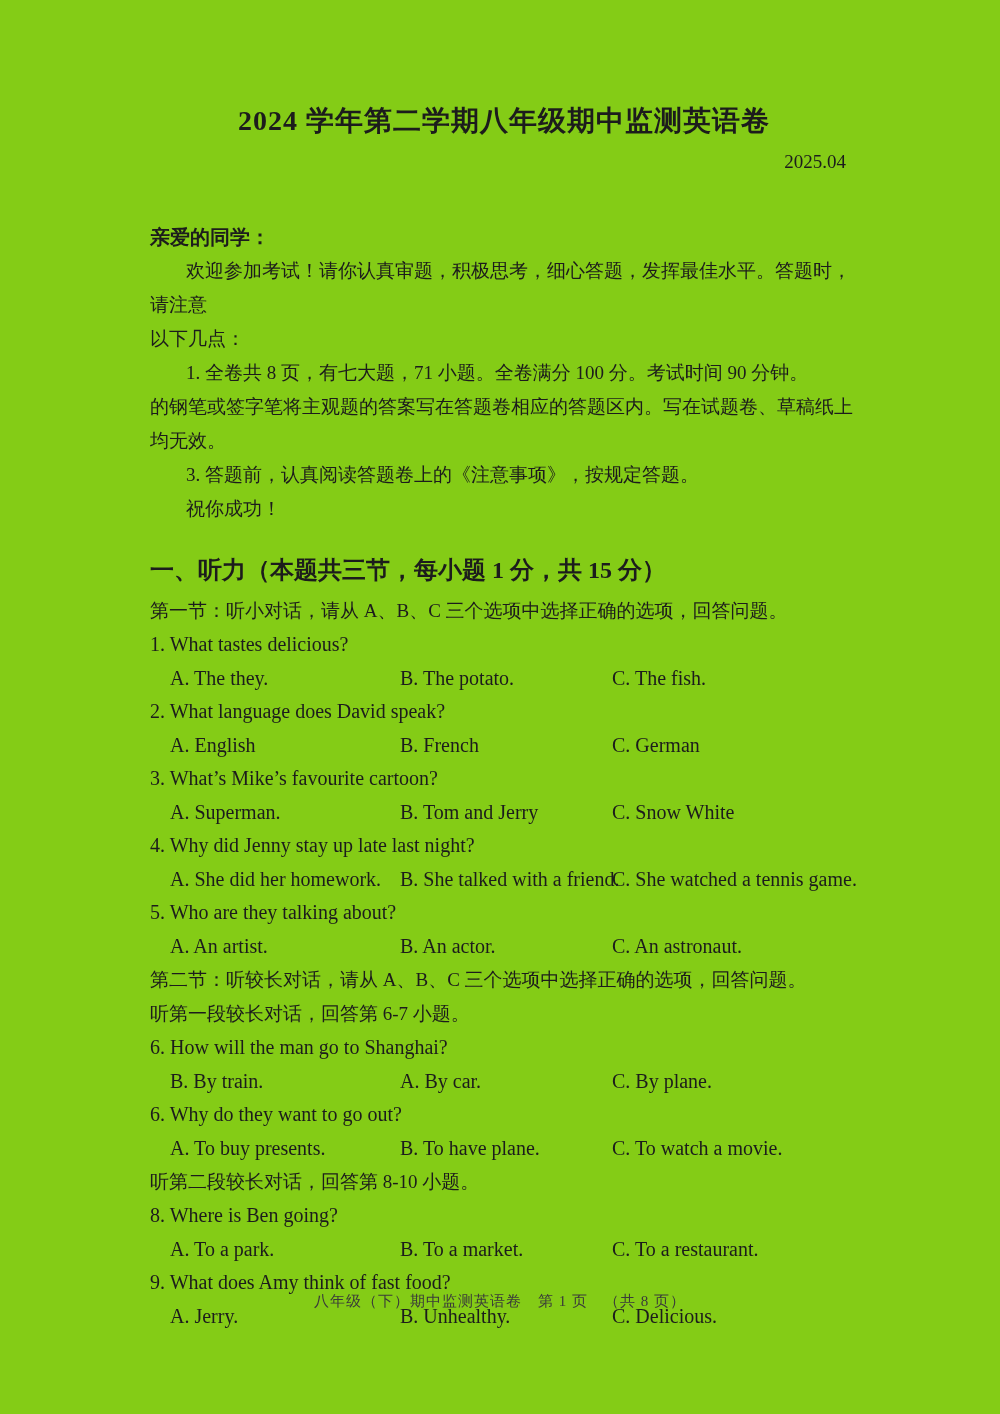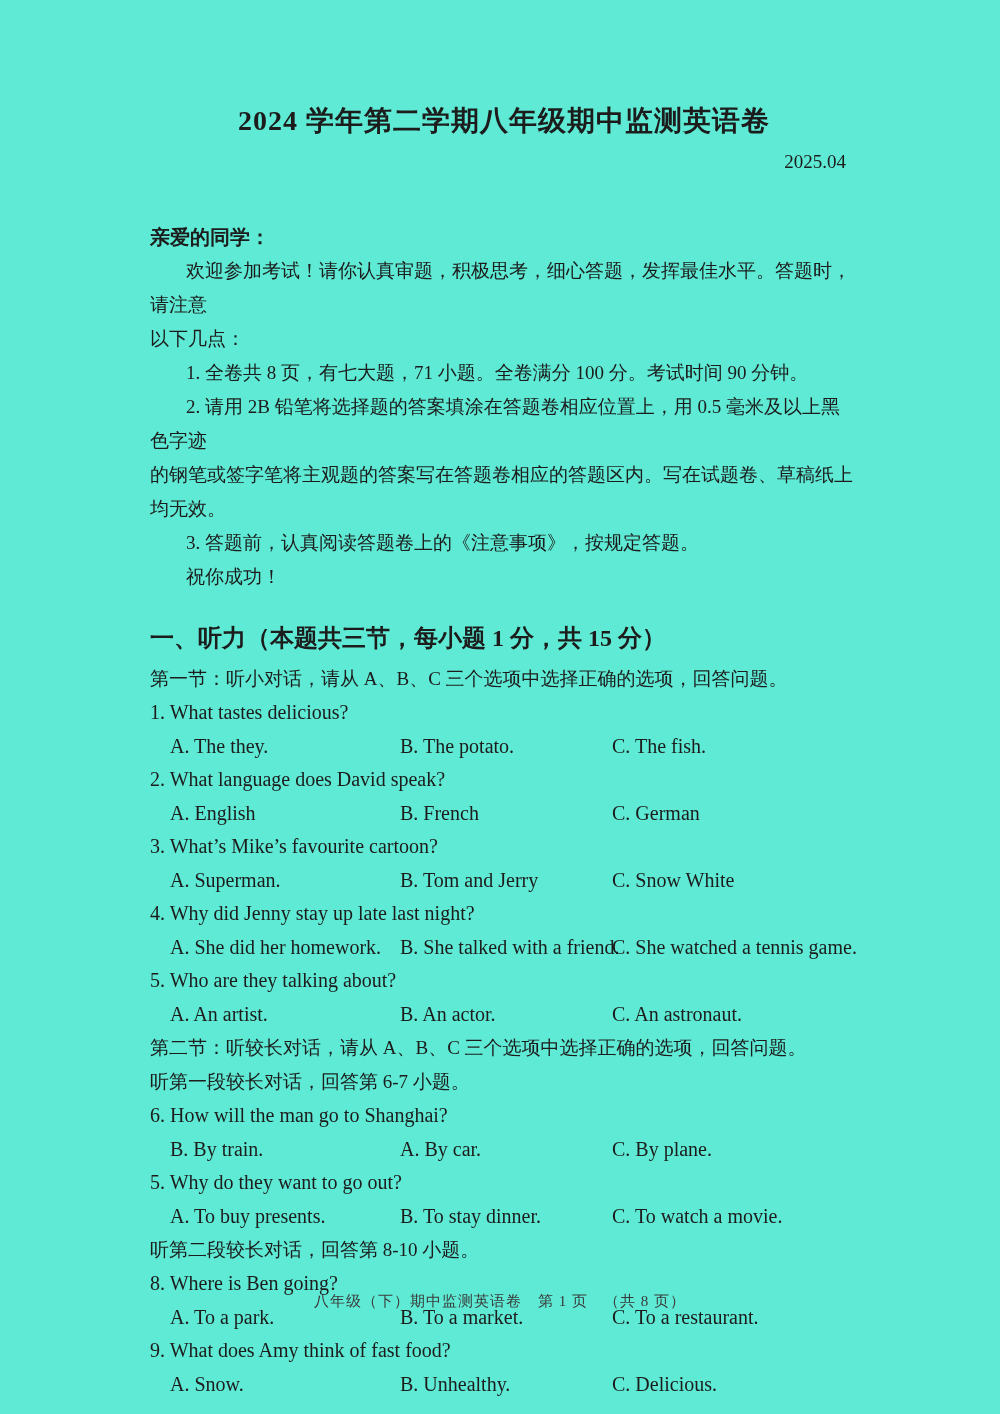--- a/index.html
+++ b/index.html
@@ -4,21 +4,21 @@
 <style>
   html, body {
     margin: 0;
     padding: 0;
     background: #e8e8e8;
   }
   .page {
     position: relative;
     width: 1000px;
     height: 1414px;
-    background: #5eead4;
+    background: #84cc16;
     color: #1c1c1c;
     font-family: "Liberation Serif", "DejaVu Serif", serif;
     overflow: hidden;
   }
   .content {
     position: absolute;
     top: 100px;
     left: 150px;
     width: 708px;
   }
@@ -89,21 +89,20 @@
 <div class="page">
   <div class="content">
 
     <h1 class="title">2024 学年第二学期八年级期中监测英语卷</h1>
     <div class="date">2025.04</div>
 
     <div class="salutation">亲爱的同学：</div>
     <p class="para indent">欢迎参加考试！请你认真审题，积极思考，细心答题，发挥最佳水平。答题时，请注意</p>
     <p class="para">以下几点：</p>
     <p class="para indent">1. 全卷共 8 页，有七大题，71 小题。全卷满分 100 分。考试时间 90 分钟。</p>
-    <p class="para indent">2. 请用 2B 铅笔将选择题的答案填涂在答题卷相应位置上，用 0.5 毫米及以上黑色字迹</p>
     <p class="para">的钢笔或签字笔将主观题的答案写在答题卷相应的答题区内。写在试题卷、草稿纸上均无效。</p>
     <p class="para indent">3. 答题前，认真阅读答题卷上的《注意事项》，按规定答题。</p>
     <p class="para indent">祝你成功！</p>
 
     <h2 class="section-heading">一、听力（本题共三节，每小题 1 分，共 15 分）</h2>
     <div class="cn-line">第一节：听小对话，请从 A、B、C 三个选项中选择正确的选项，回答问题。</div>
 
     <div>
       <div class="q-line">1. What tastes delicious?</div>
       <div class="options">
@@ -155,43 +154,43 @@
     <div>
       <div class="q-line">6. How will the man go to Shanghai?</div>
       <div class="options">
         <span>B. By train.</span>
         <span>A. By car.</span>
         <span>C. By plane.</span>
       </div>
     </div>
 
     <div>
-      <div class="q-line">5. Why do they want to go out?</div>
+      <div class="q-line">6. Why do they want to go out?</div>
       <div class="options">
         <span>A. To buy presents.</span>
-        <span>B. To stay dinner.</span>
+        <span>B. To have plane.</span>
         <span>C. To watch a movie.</span>
       </div>
     </div>
 
     <div class="cn-line">听第二段较长对话，回答第 8-10 小题。</div>
 
     <div>
       <div class="q-line">8. Where is Ben going?</div>
       <div class="options">
         <span>A. To a park.</span>
         <span>B. To a market.</span>
         <span>C. To a restaurant.</span>
       </div>
     </div>
 
     <div>
       <div class="q-line">9. What does Amy think of fast food?</div>
       <div class="options">
-        <span>A. Snow.</span>
+        <span>A. Jerry.</span>
         <span>B. Unhealthy.</span>
         <span>C. Delicious.</span>
       </div>
     </div>
 
   </div>
 
   <div class="footer">八年级（下）期中监测英语卷　第 1 页　（共 8 页）</div>
 </div>
 

